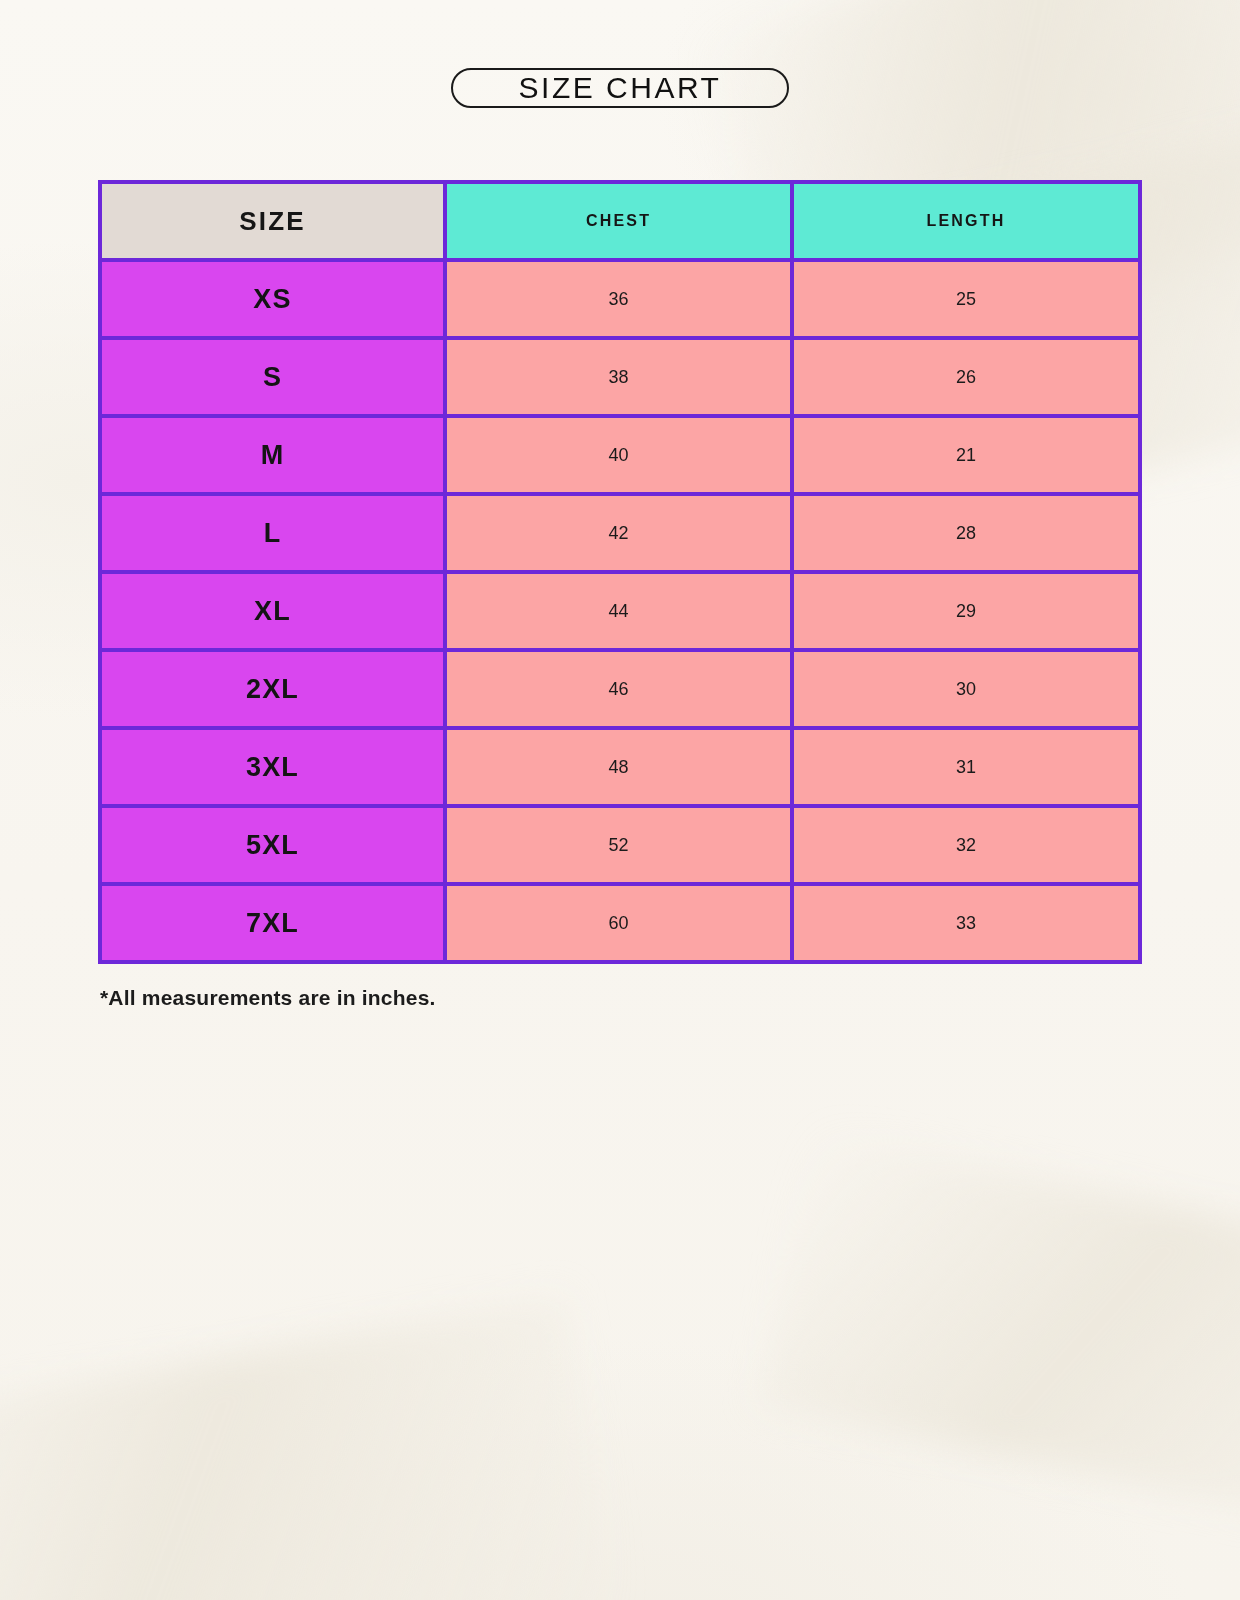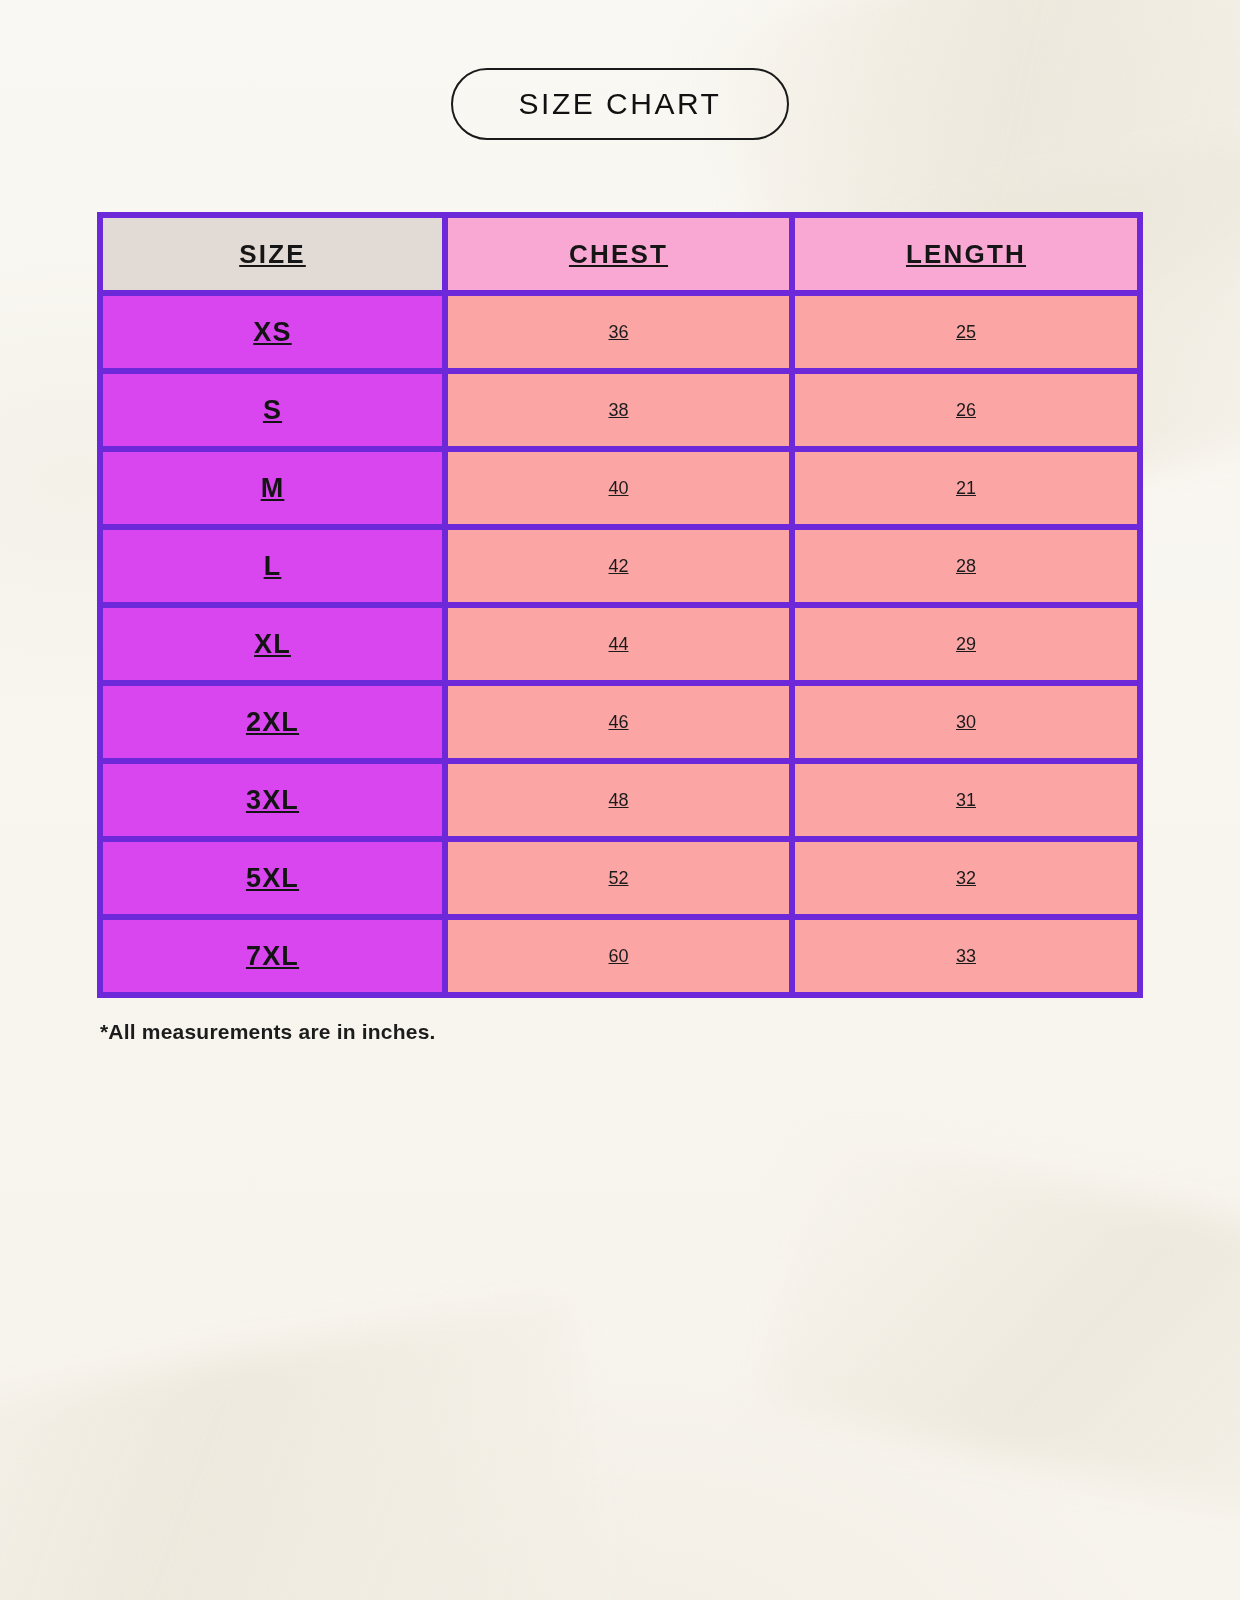--- a/index.html
+++ b/index.html
@@ -57,58 +57,57 @@
   }
 
   .pill-wrap {
     display: flex;
     justify-content: center;
     margin-top: 68px;
   }
   .pill {
     border: 2px solid #1a1a1a;
     border-radius: 60px;
-    padding: 17px 66px;
+    padding: 1px 66px;
     font-size: 30px;
     letter-spacing: 2.5px;
     font-weight: 500;
     color: #111;
     background: transparent;
   }
 
   table.size-table {
     margin-top: 72px;
     width: 1040px;
     border-collapse: collapse;
     table-layout: fixed;
     border: 2px solid #1d1d1d;
   }
   table.size-table col.c-size   { width: 345px; }
   table.size-table col.c-chest  { width: 347px; }
   table.size-table col.c-length { width: 348px; }
 
   table.size-table th,
   table.size-table td {
-    border: 6px solid #6d28d9;
+    border: 4px solid #6d28d9;
     text-align: center;
     height: 78px;
     vertical-align: middle;
-    text-decoration: underline;
   }
 
   th.head-size {
     background: #e2dad4;
     font-size: 26px;
     letter-spacing: 2.2px;
     font-weight: 700;
     color: #161616;
   }
   th.head-measure {
-    background: #f9a8d4;
-    font-size: 26px;
+    background: #5eead4;
+    font-size: 16px;
     letter-spacing: 2.2px;
     font-weight: 700;
     color: #161616;
   }
 
   td.size-cell {
     background: #d946ef;
     font-size: 27px;
     font-weight: 700;
     letter-spacing: 1.2px;

